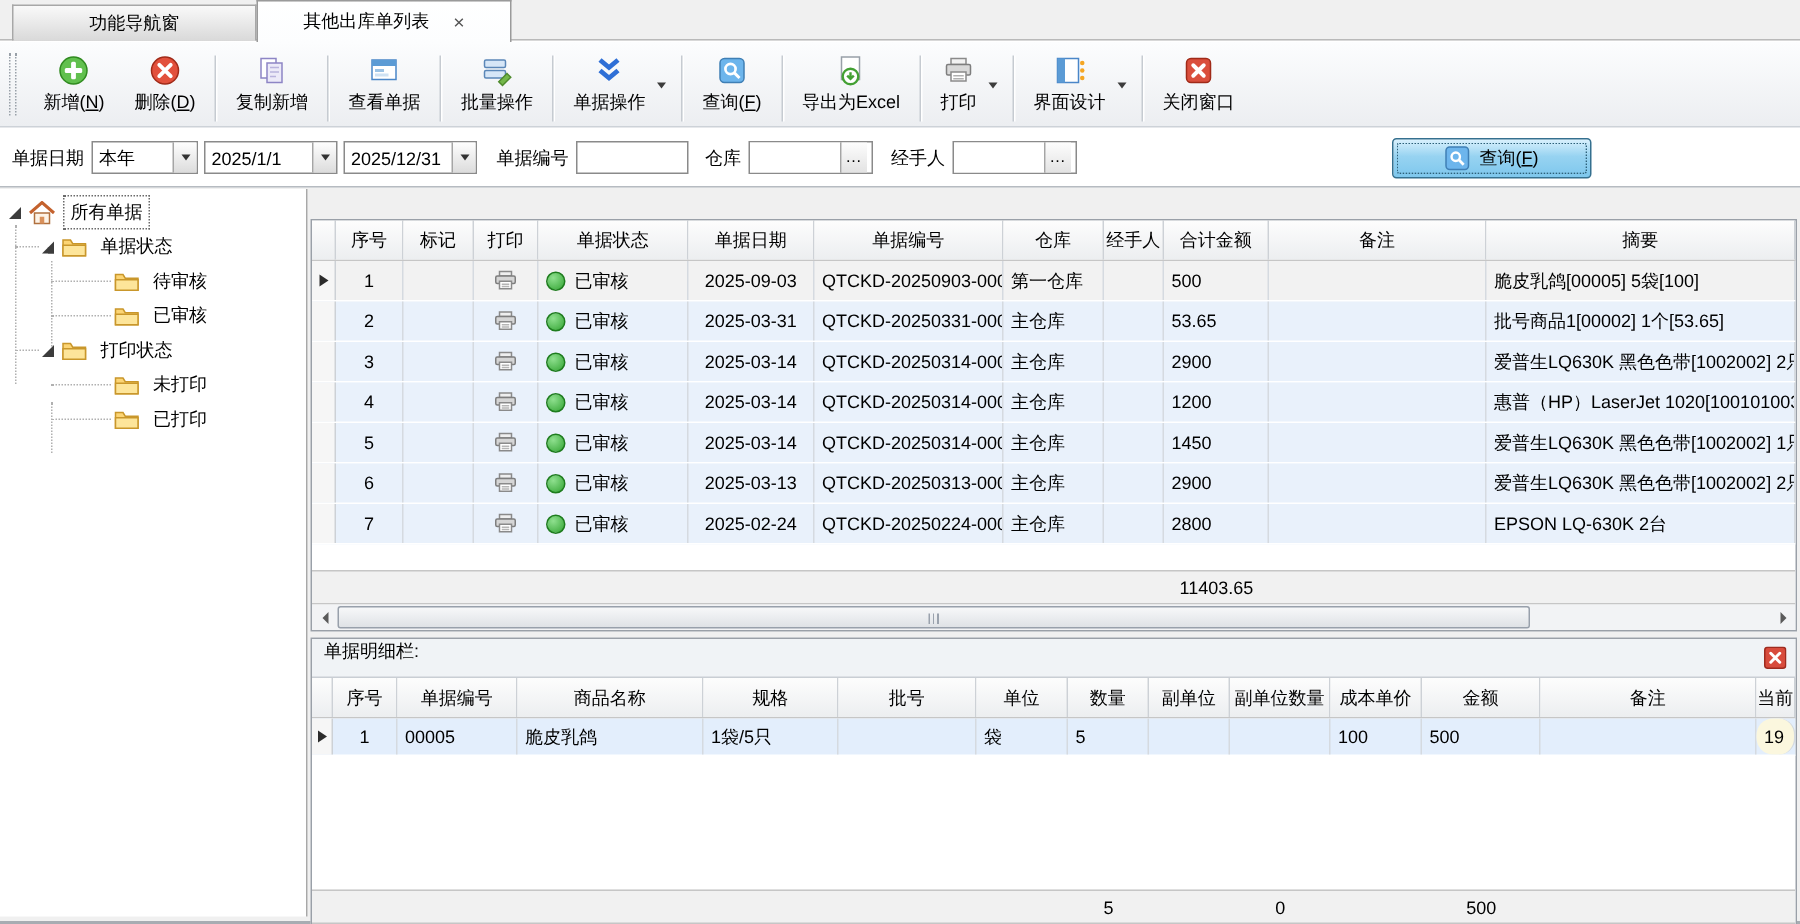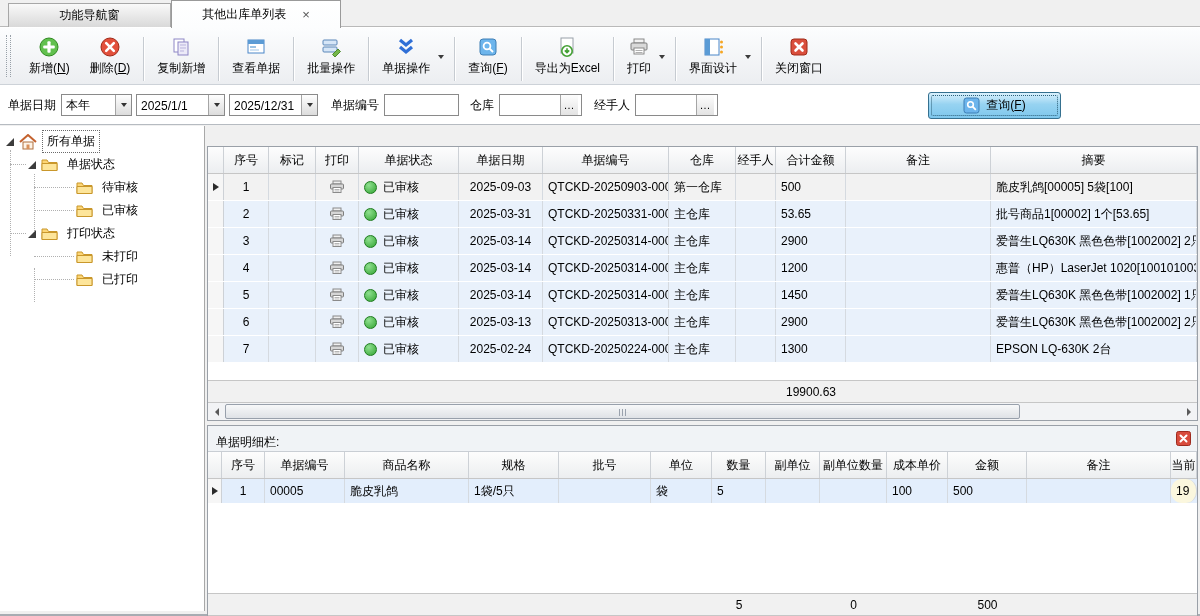--- a/index.html
+++ b/index.html
@@ -94,21 +94,21 @@
   .sarr { width:17px; flex:none; display:flex; align-items:center; justify-content:center; cursor:pointer; }
   .tri-left  { width:0;height:0;border-right:4px solid #5a5a5a;border-top:4px solid transparent;border-bottom:4px solid transparent; }
   .tri-right { width:0;height:0;border-left:4px solid #5a5a5a;border-top:4px solid transparent;border-bottom:4px solid transparent; }
   .strack { flex:1; position:relative; }
   .sthumb { position:absolute; left:0; top:1px; height:15px; border:1px solid #98a0ab; border-radius:2px;
             background:linear-gradient(#f7f8f9,#dfe2e6); cursor:pointer; }
   .sgrip { position:absolute; left:50%; top:4px; margin-left:-4px; width:7px; height:7px;
            background:linear-gradient(90deg,#9aa2ad 0 1px,transparent 1px 3px,#9aa2ad 3px 4px,transparent 4px 6px,#9aa2ad 6px 7px); }
   
   .dtitle { height:26px; background:#f0f3f6; border-bottom:1px solid #c9ced4;
-            display:flex; align-items:flex-end; padding:0 8px; position:relative; }
+            display:flex; align-items:flex-start; padding:0 8px; position:relative; }
   .dclose { position:absolute; right:6px; top:5px; cursor:pointer; display:flex; }
   u { text-decoration:underline; }
 </style>
 </head>
 <body>
 
 <div class="tabbar">
   <div class="tab" style="left:8px;width:163px;">
     <span>功能导航窗</span>
   </div>
@@ -552,36 +552,36 @@
             </svg>
           </div>
           <div class="gcell" style="width: 100px; flex: 0 0 auto;">
             <span class="status-dot"></span>
             <span>已审核</span>
           </div>
           <div class="gcell ac" style="width: 84px; flex: 0 0 auto;">2025-02-24</div>
           <div class="gcell" style="width: 126px; flex: 0 0 auto;">QTCKD-20250224-000</div>
           <div class="gcell" style="width: 67px; flex: 0 0 auto;">主仓库</div>
           <div class="gcell" style="width: 40px; flex: 0 0 auto;"></div>
-          <div class="gcell" style="width: 70px; flex: 0 0 auto;">1300</div>
+          <div class="gcell" style="width: 70px; flex: 0 0 auto;">2800</div>
           <div class="gcell" style="width: 145px; flex: 0 0 auto;"></div>
           <div class="gcell" style="flex: 1 1 0%;">EPSON LQ-630K 2台</div>
         </div>
       </div>
     <div class="gtotals" id="main-totals">
         <div class="tcell" style="width: 16px; flex: 0 0 auto;"></div>
         <div class="tcell" style="width: 45px; flex: 0 0 auto;"></div>
         <div class="tcell" style="width: 47px; flex: 0 0 auto;"></div>
         <div class="tcell" style="width: 43px; flex: 0 0 auto;"></div>
         <div class="tcell" style="width: 100px; flex: 0 0 auto;"></div>
         <div class="tcell" style="width: 84px; flex: 0 0 auto;"></div>
         <div class="tcell" style="width: 126px; flex: 0 0 auto;"></div>
         <div class="tcell" style="width: 67px; flex: 0 0 auto;"></div>
         <div class="tcell" style="width: 40px; flex: 0 0 auto;"></div>
-        <div class="tcell" style="width: 70px; flex: 0 0 auto;">19900.63</div>
+        <div class="tcell" style="width: 70px; flex: 0 0 auto;">11403.65</div>
         <div class="tcell" style="width: 145px; flex: 0 0 auto;"></div>
         <div class="tcell" style="flex: 1 1 0%;"></div>
       </div>
     <div class="hscroll" id="main-scroll">
         <div class="sarr">
           <span class="tri-left"></span>
         </div>
         <div class="strack">
           <div class="sthumb" style="width:795px">
             <span class="sgrip"></span>

